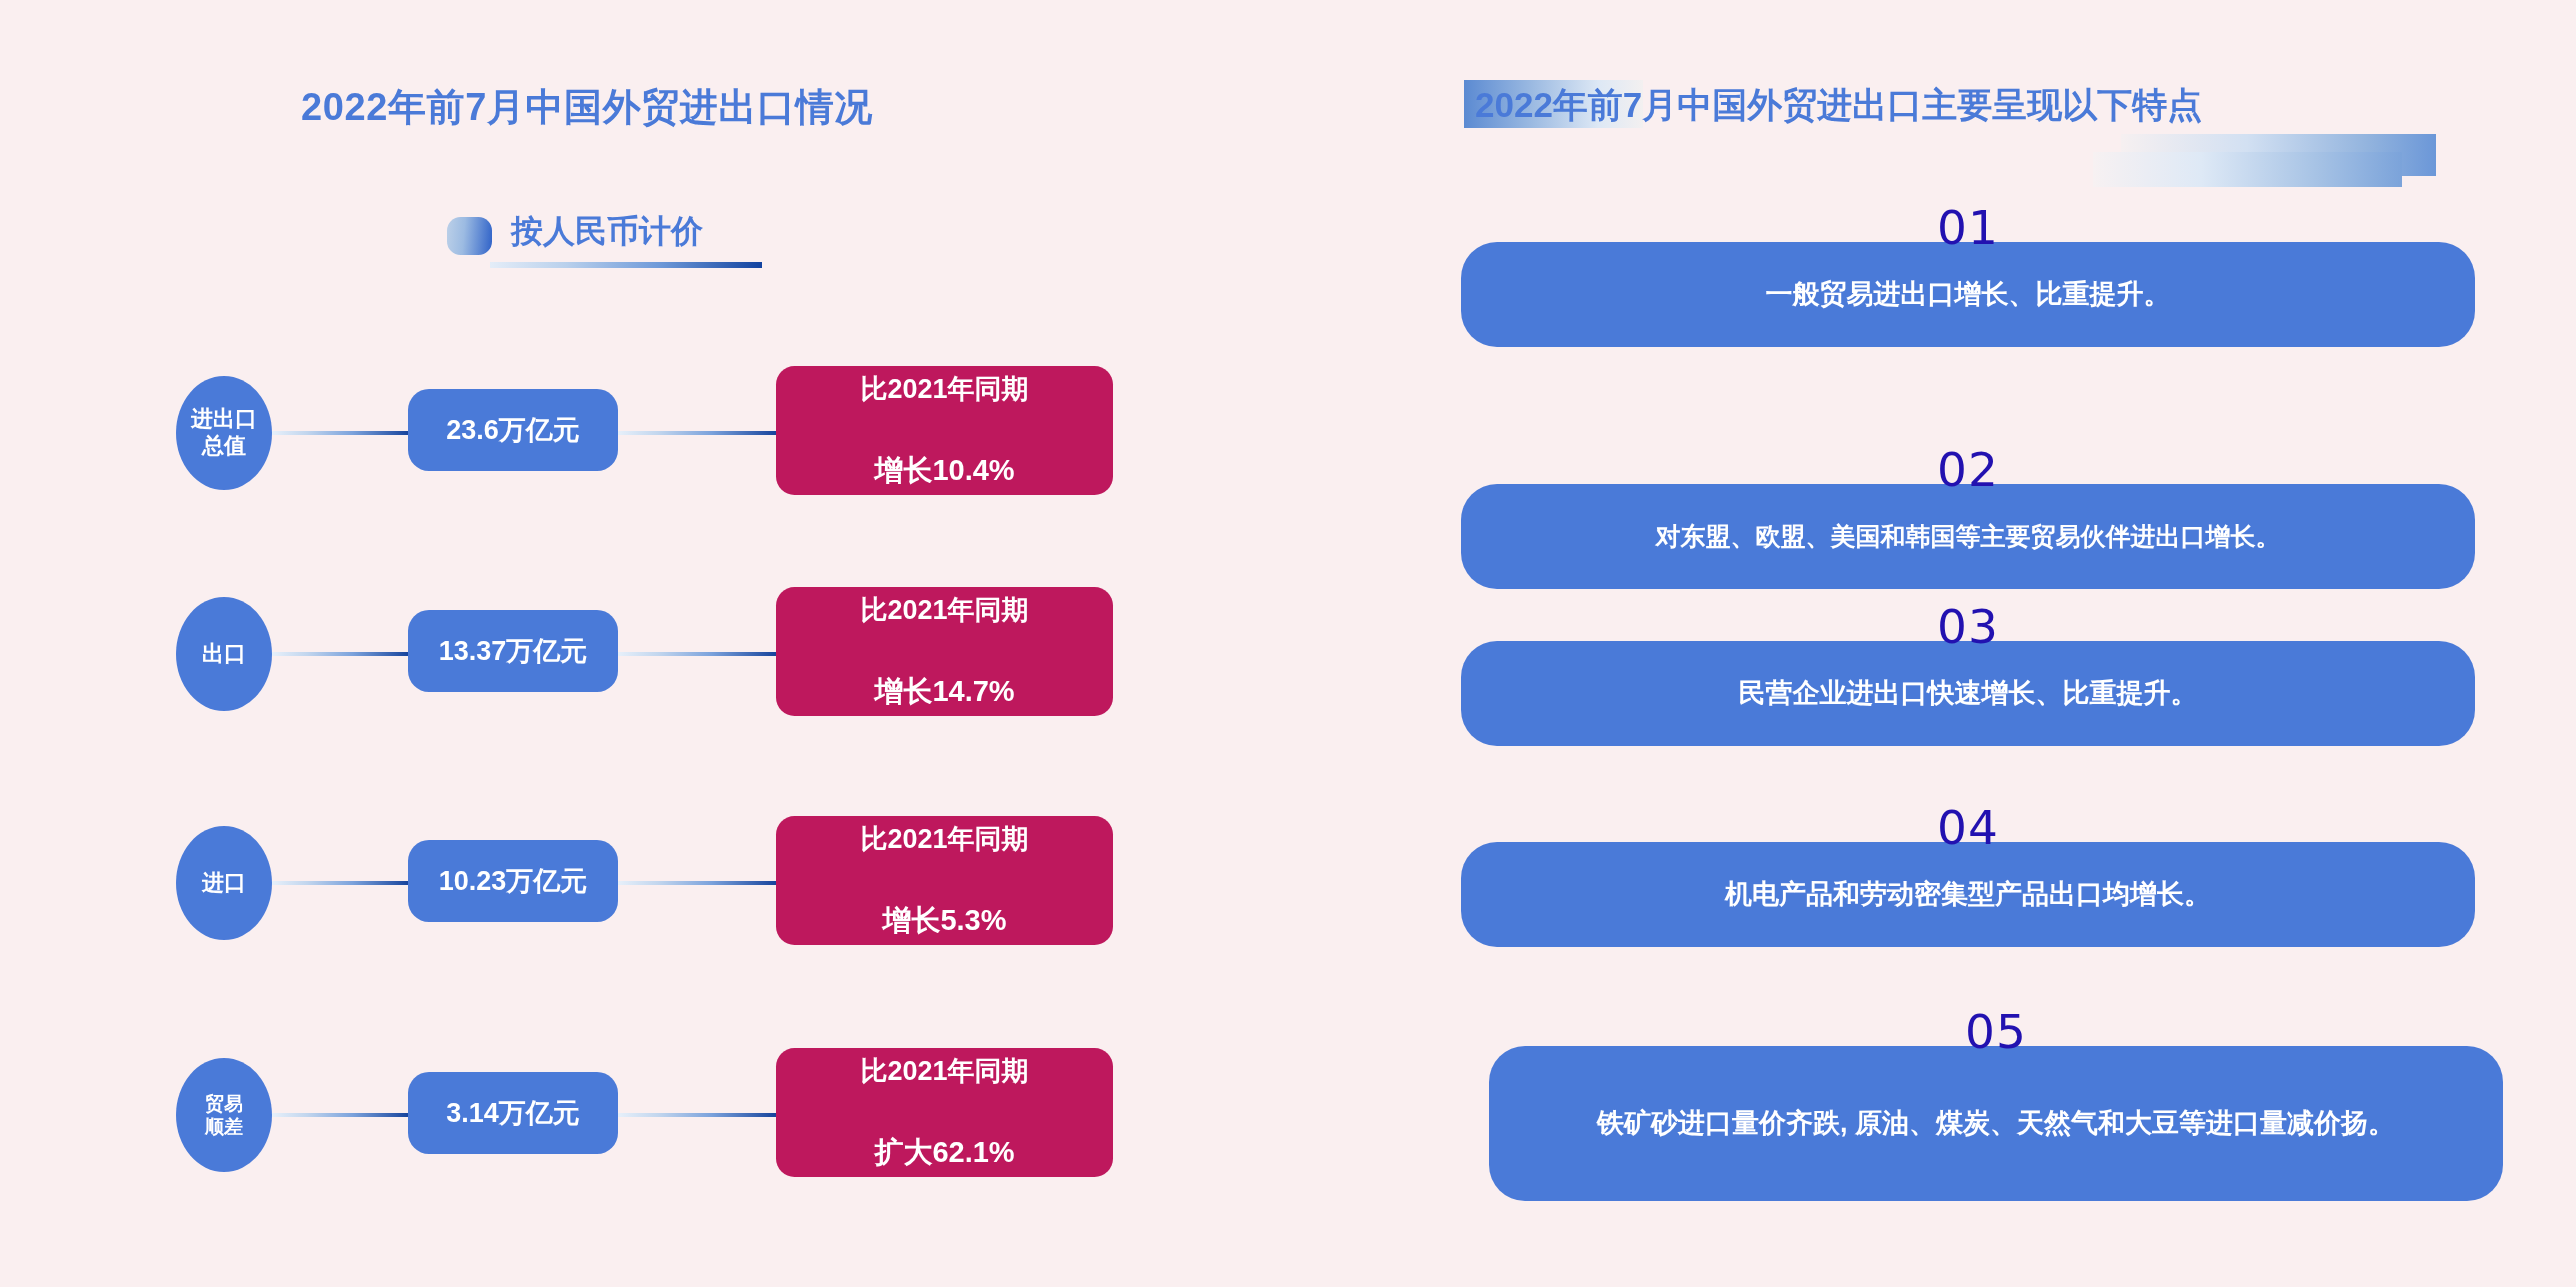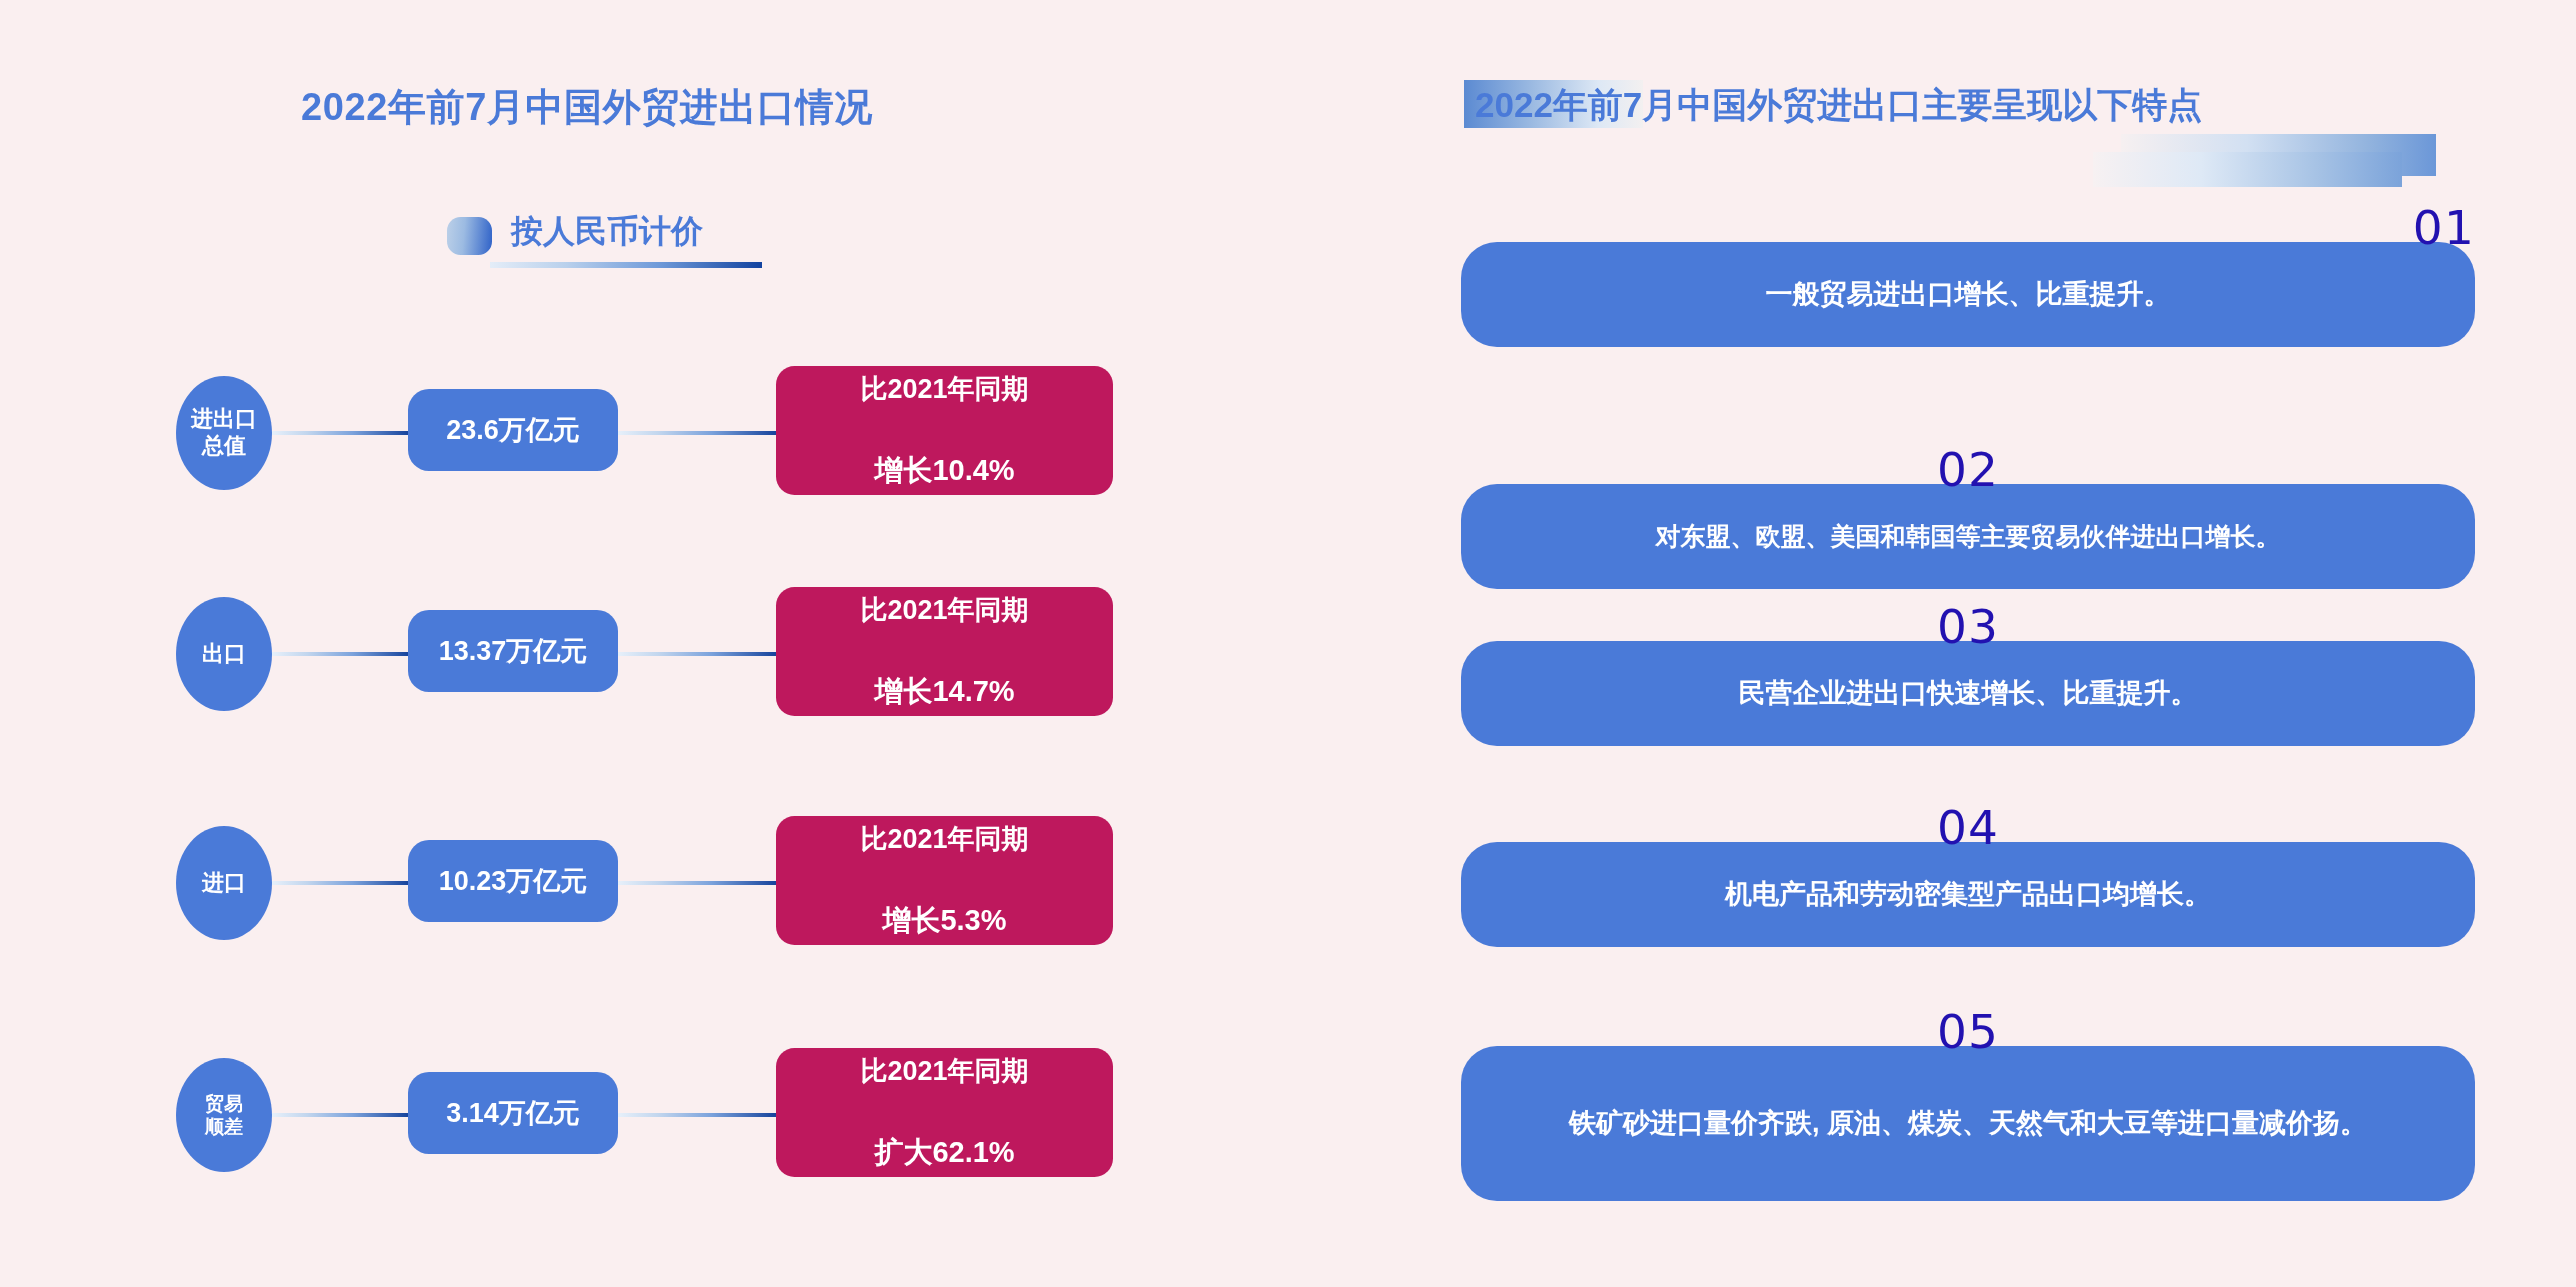--- a/index.html
+++ b/index.html
@@ -274,38 +274,38 @@
 </div>
 
 <div id="right-panel">
 
   <div class="deco-bar" id="deco-bar-topleft"></div>
   <div class="deco-bar" id="deco-bar-bottomright-back"></div>
   <div class="deco-bar" id="deco-bar-bottomright-front"></div>
   <div id="right-title">2022年前7月中国外贸进出口主要呈现以下特点</div>
 
   <div class="feature" style="top:204px; height:142px;">
-    <div class="feature-num" style="top:0px;text-align:right;">01</div>
+    <div class="feature-num" style="top:0px;">01</div>
     <div class="feature-card" style="top:38px; height:105px;">一般贸易进出口增长、比重提升。</div>
   </div>
 
   <div class="feature" style="top:402px; height:142px;margin-top:44px;">
     <div class="feature-num" style="top:0px;">02</div>
     <div class="feature-card" style="top:38px; height:105px; font-size:25px;">对东盟、欧盟、美国和韩国等主要贸易伙伴进出口增长。</div>
   </div>
 
   <div class="feature" style="top:603px; height:142px;">
     <div class="feature-num" style="top:0px;">03</div>
     <div class="feature-card" style="top:38px; height:105px;">民营企业进出口快速增长、比重提升。</div>
   </div>
 
   <div class="feature" style="top:804px; height:142px;">
     <div class="feature-num" style="top:0px;">04</div>
     <div class="feature-card" style="top:38px; height:105px;">机电产品和劳动密集型产品出口均增长。</div>
   </div>
 
-  <div class="feature" style="top:1008px; height:192px;">
+  <div class="feature" style="top:1008px; height:192px;margin-left:28px;">
     <div class="feature-num" style="top:0px;">05</div>
     <div class="feature-card" style="top:38px; height:155px; padding:0 80px;">铁矿砂进口量价齐跌, 原油、煤炭、天然气和大豆等进口量减价扬。</div>
   </div>
 
 </div>
 
 
 </body></html>

